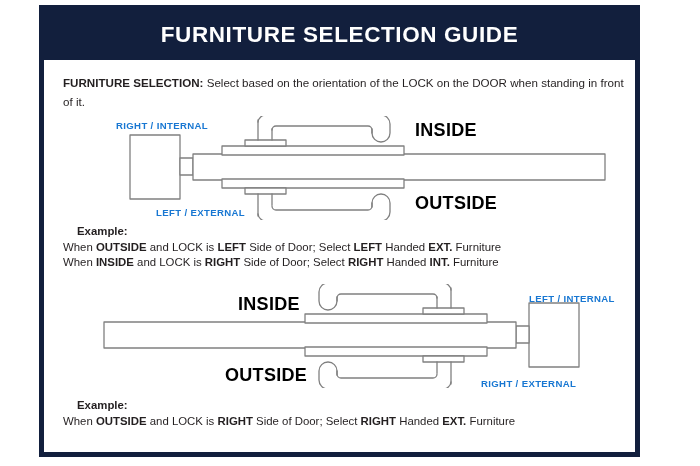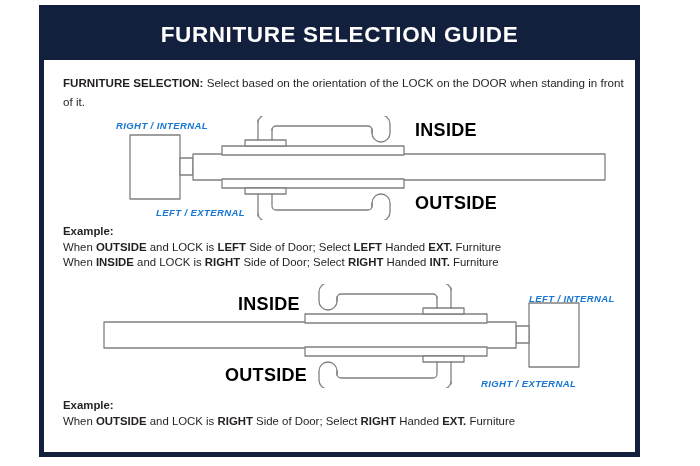--- a/index.html
+++ b/index.html
@@ -93,21 +93,20 @@
   .flip { transform: scaleX(-1); transform-origin: 50% 50%; }
 
   
   .lbl-blue {
     position: absolute;
     color: #1877D2;
     font-size: 9.6px;
     font-weight: bold;
     letter-spacing: 0.35px;
     white-space: nowrap;
-    font-style: italic;
   }
   
   .lbl-side {
     position: absolute;
     color: #000000;
     font-size: 18px;
     font-weight: bold;
     letter-spacing: 0.3px;
     white-space: nowrap;
   }
@@ -116,21 +115,21 @@
   .example {
     position: absolute;
     left: 19px;
     width: 566px;
     font-size: 11.4px;
     line-height: 15.2px;
     color: #231f20;
   }
   #example-1 { top: 164px; }
   #example-2 { top: 338px; }
-  .example .ex-head { font-weight: bold; margin-bottom: 1px; }
+  .example .ex-head { font-weight: bold; margin-bottom: 1px; margin-left: 14px; }
   .example b { font-weight: bold; }
 </style>
 </head>
 <body>
 
 <div class="page">
   <div class="guide-frame">
 
     <div class="guide-header">
       <div class="guide-title">FURNITURE SELECTION GUIDE</div>

